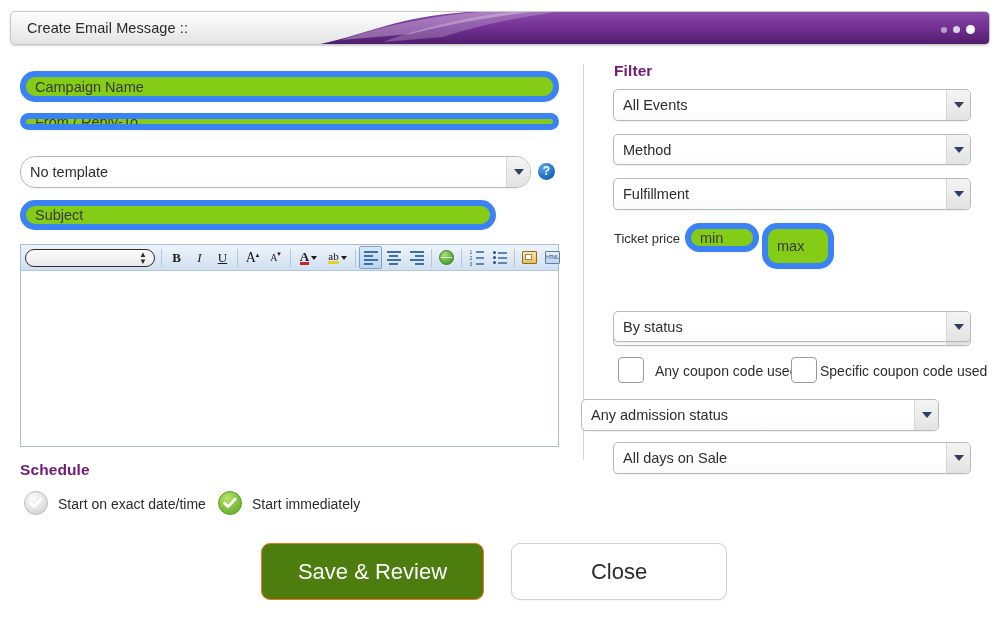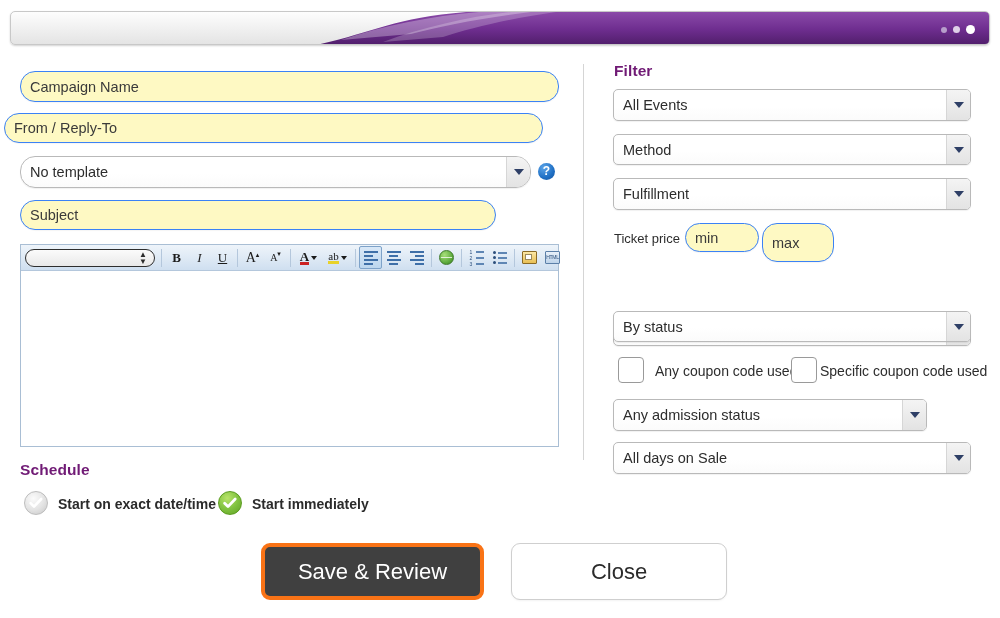--- a/index.html
+++ b/index.html
@@ -54,22 +54,22 @@
   }
   .win-dot { border-radius: 50%; }
   .win-dot.d1 { width: 6px; height: 6px; background: #b79ecb; }
   .win-dot.d2 { width: 7px; height: 7px; background: #dfd0e8; }
   .win-dot.d3 { width: 9px; height: 9px; background: #ffffff; }
 
   
   .txtfield {
     position: absolute;
     box-sizing: border-box;
-    background: #fef9c3;
-    border: 1px solid #3b82f6;
+    background: #84cc16;
+    border: 6px solid #3b82f6;
     border-radius: 15px;
     font-family: "Liberation Sans", sans-serif;
     font-size: 14.5px;
     color: #3a3a3a;
     padding: 0 9px;
     outline: none;
     box-shadow: 0 1px 1px rgba(0,0,0,0.04);
   }
   .txtfield::placeholder { color: #3a3a3a; opacity: 1; }
 
@@ -360,39 +360,38 @@
   .radio-ico.on {
     background: radial-gradient(circle at 38% 28%, #b9e46a 0%, #82c341 50%, #5fa222 100%);
     border: 1px solid #5c9c21;
   }
   .radio-ico svg { position: absolute; left: 0; top: 0; }
   .radio-label {
     position: absolute;
     font-size: 14px;
     color: #2b2b2b;
     white-space: nowrap;
-    font-weight: bold;
   }
 
   
   .btn {
     position: absolute;
     box-sizing: border-box;
     border-radius: 9px;
     font-size: 22px;
     display: flex;
     align-items: center;
     justify-content: center;
     cursor: pointer;
     font-family: "Liberation Sans", sans-serif;
   }
   .btn-primary {
-    background: #404040;
+    background: #4d7c0f;
     color: #ffffff;
-    border: 4px solid #f97316;
+    border: 1px solid #f97316;
   }
   .btn-secondary {
     background: #ffffff;
     color: #2b2b2b;
     border: 1px solid #cfcfcf;
     box-shadow: 0 1px 2px rgba(0,0,0,0.05);
   }
 </style>
 </head>
 <body>
@@ -403,30 +402,31 @@
       <linearGradient id="pg" x1="0" y1="0" x2="0" y2="1">
         <stop offset="0%" stop-color="#8a4aa8"></stop>
         <stop offset="50%" stop-color="#6f2e90"></stop>
         <stop offset="100%" stop-color="#4e1d68"></stop>
       </linearGradient>
     </defs>
     <path d="M455,0 L980,0 L980,34 L300,34 C360,22 380,6 455,0 Z" fill="url(#pg)"></path>
     <path d="M468,0 L520,0 C470,6 430,14 400,22 L330,28 C370,14 420,4 468,0 Z" fill="#ffffff" opacity="0.30"></path>
     <path d="M500,0 L545,0 C495,7 460,16 432,25 L372,30 C410,16 455,5 500,0 Z" fill="#ffffff" opacity="0.22"></path>
   </svg>
+  <div class="titlebar-title">Create Email Message ::</div>
   <div class="win-dots">
     <span class="win-dot d1"></span>
     <span class="win-dot d2"></span>
     <span class="win-dot d3"></span>
   </div>
 </div>
 
 <input class="txtfield" style="left: 20px; top: 71px; width: 539px; height: 31px;" placeholder="Campaign Name">
 
-<input class="txtfield" style="left: 4px; top: 113px; width: 539px; height: 30px;" placeholder="From / Reply-To">
+<input class="txtfield" style="left: 20px; top: 113px; width: 539px; height: 17px;" placeholder="From / Reply-To">
 
 <div class="selwrap" style="left:20px; top:156px; width:511px; height:32px;border-radius:15px;">
   <span class="sel-label">No template</span>
   <span class="sel-btn">
     <span class="chev"></span>
   </span>
 </div>
 
 <div class="help-icon" style="left:538px; top:163px;">?</div>
 
@@ -590,21 +590,21 @@
   <span class="sel-label">Fulfillment</span>
   <span class="sel-btn">
       <span class="chev"></span>
     </span>
 </div>
 
 <div class="inline-label" style="left:614px; top:231px;">Ticket price</div>
 
 <input class="txtfield" style="left: 685px; top: 223px; width: 74px; height: 29px;" placeholder="min">
 
-<input class="txtfield" style="left: 762px; top: 223px; width: 72px; height: 39px;" placeholder="max">
+<input class="txtfield" style="left: 762px; top: 223px; width: 72px; height: 46px;" placeholder="max">
 
 <div class="selwrap" style="left:613px; top:266px; width:358px; height:32px;margin-top:48px;">
   <span class="sel-label">Ticket type</span>
   <span class="sel-btn">
       <span class="chev"></span>
     </span>
 </div>
 
 <div class="selwrap" style="left:613px; top:311px; width:358px; height:31px;">
   <span class="sel-label">By status</span>
@@ -612,21 +612,21 @@
       <span class="chev"></span>
     </span>
 </div>
 
 <div class="checkbox" style="left:618px; top:357px;"></div>
 <div class="cb-label" style="left:655px; top:363px;">Any coupon code used</div>
 
 <div class="checkbox" style="left:791px; top:357px;"></div>
 <div class="cb-label" style="left:820px; top:363px;">Specific coupon code used</div>
 
-<div class="selwrap" style="left:613px; top:399px; width:314px; height:32px;">
+<div class="selwrap" style="left:581px; top:399px; width:358px; height:32px;">
   <span class="sel-label">Any admission status</span>
   <span class="sel-btn">
       <span class="chev"></span>
     </span>
 </div>
 
 <div class="selwrap" style="left:613px; top:442px; width:358px; height:32px;">
   <span class="sel-label">All days on Sale</span>
   <span class="sel-btn">
       <span class="chev"></span>

